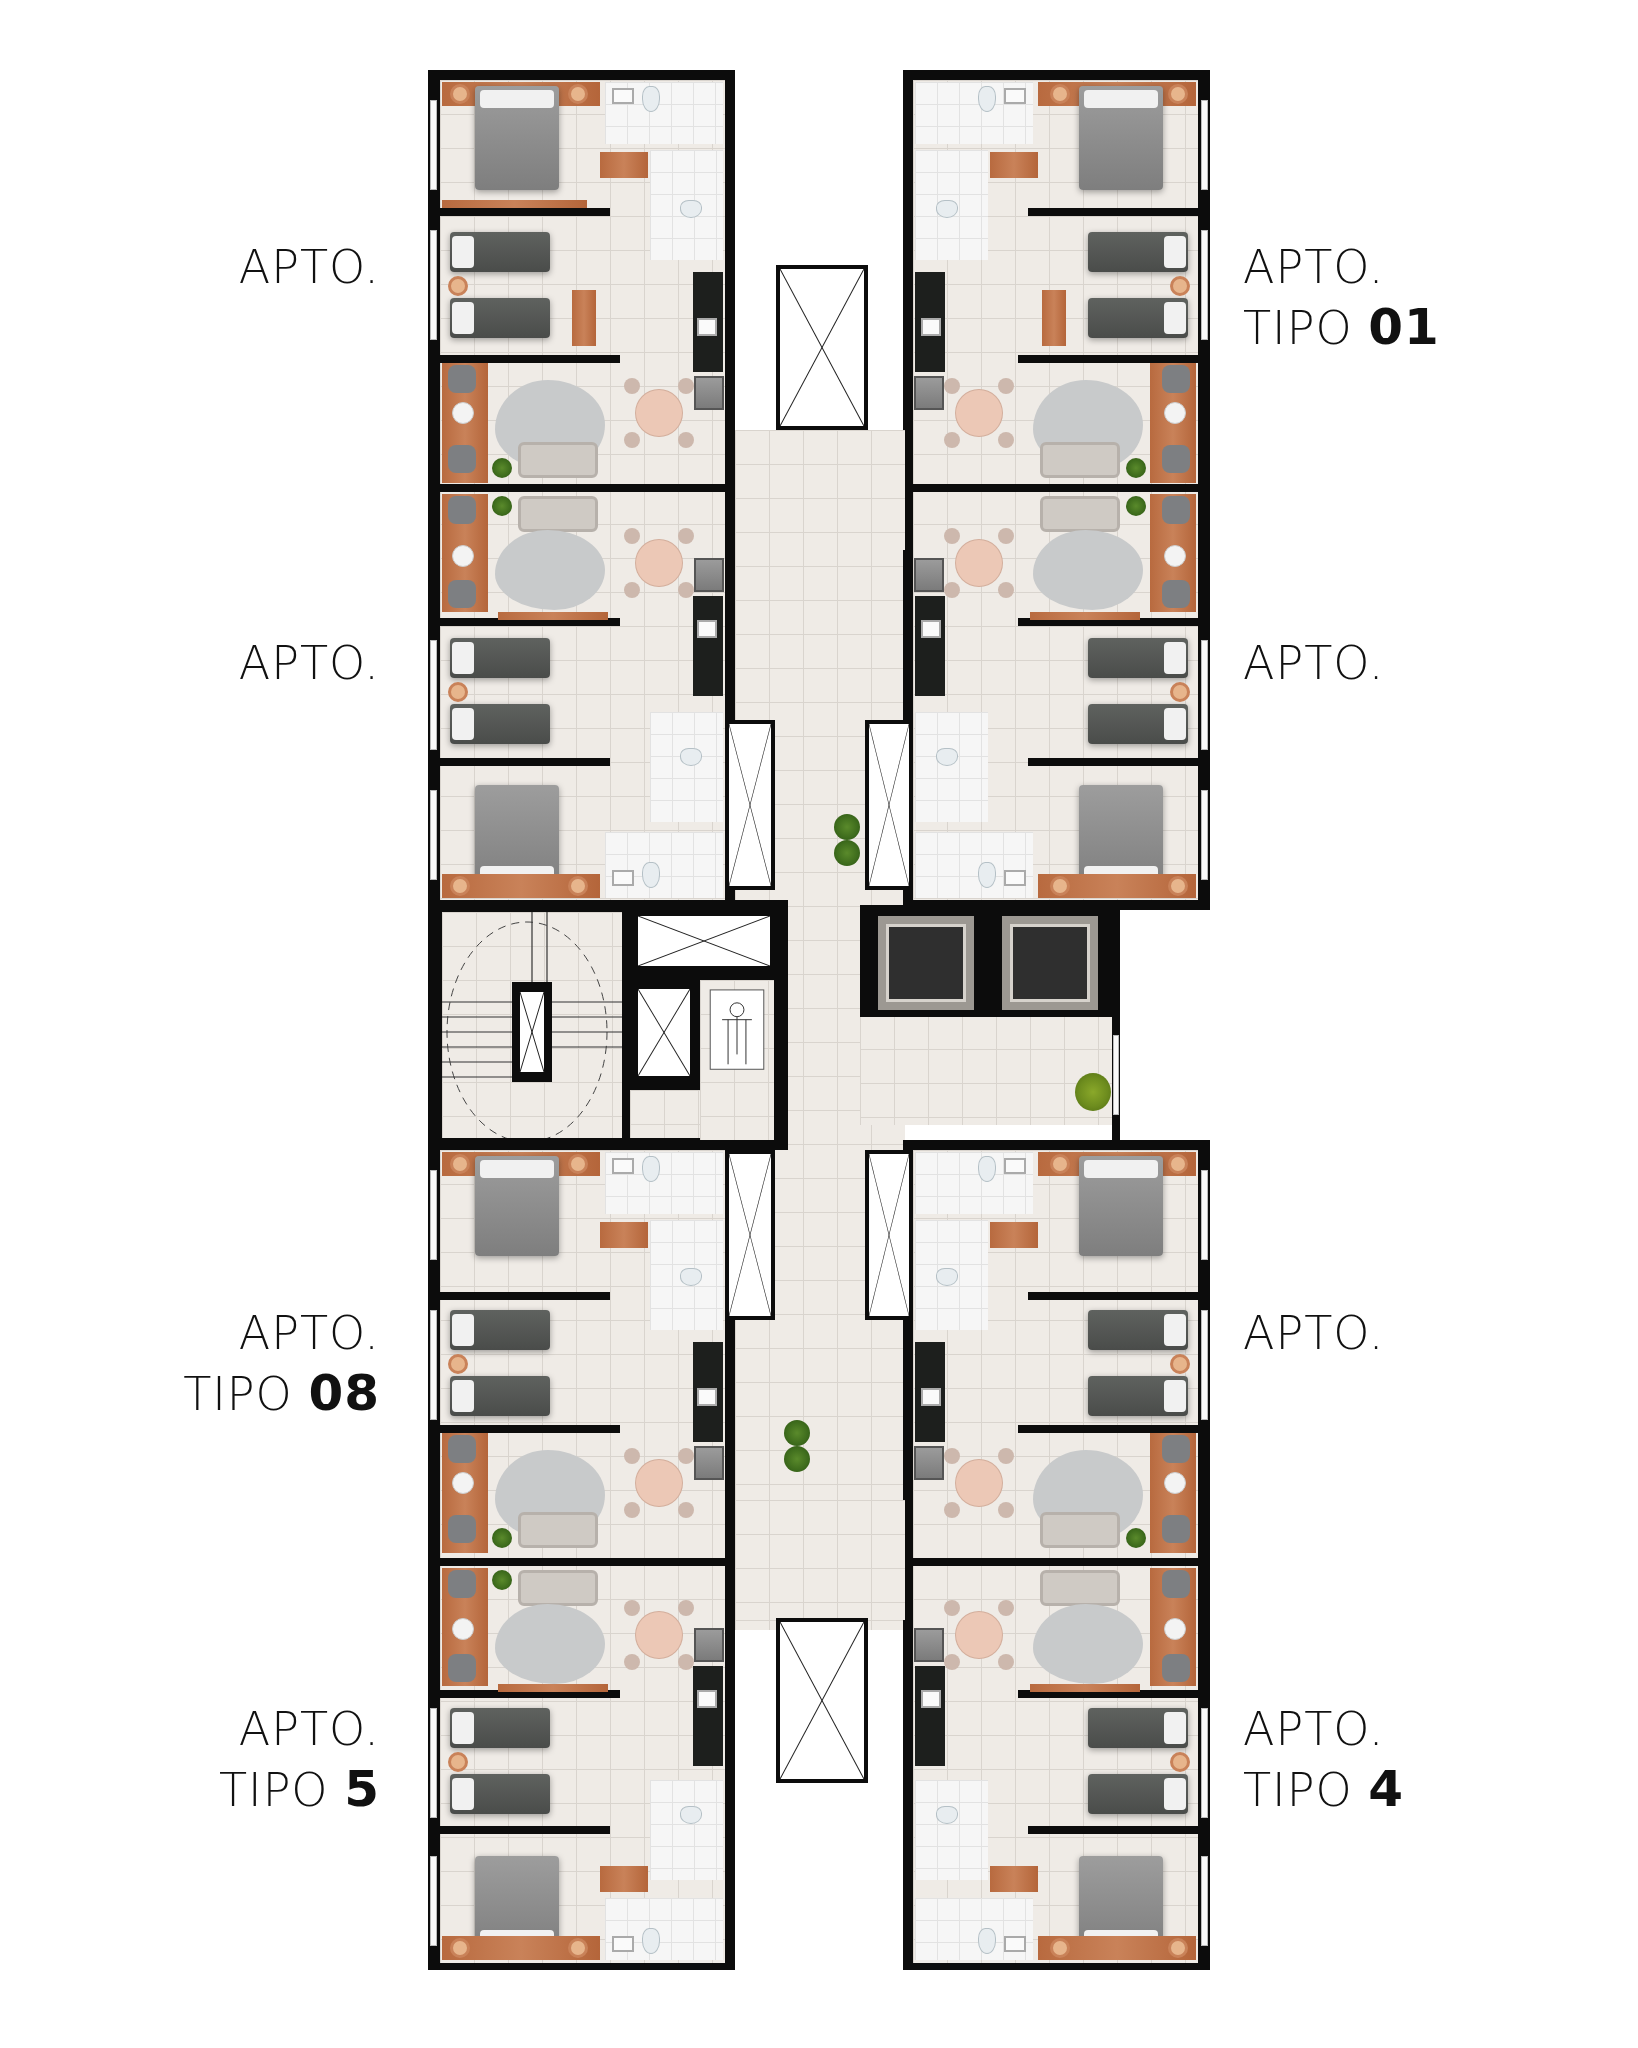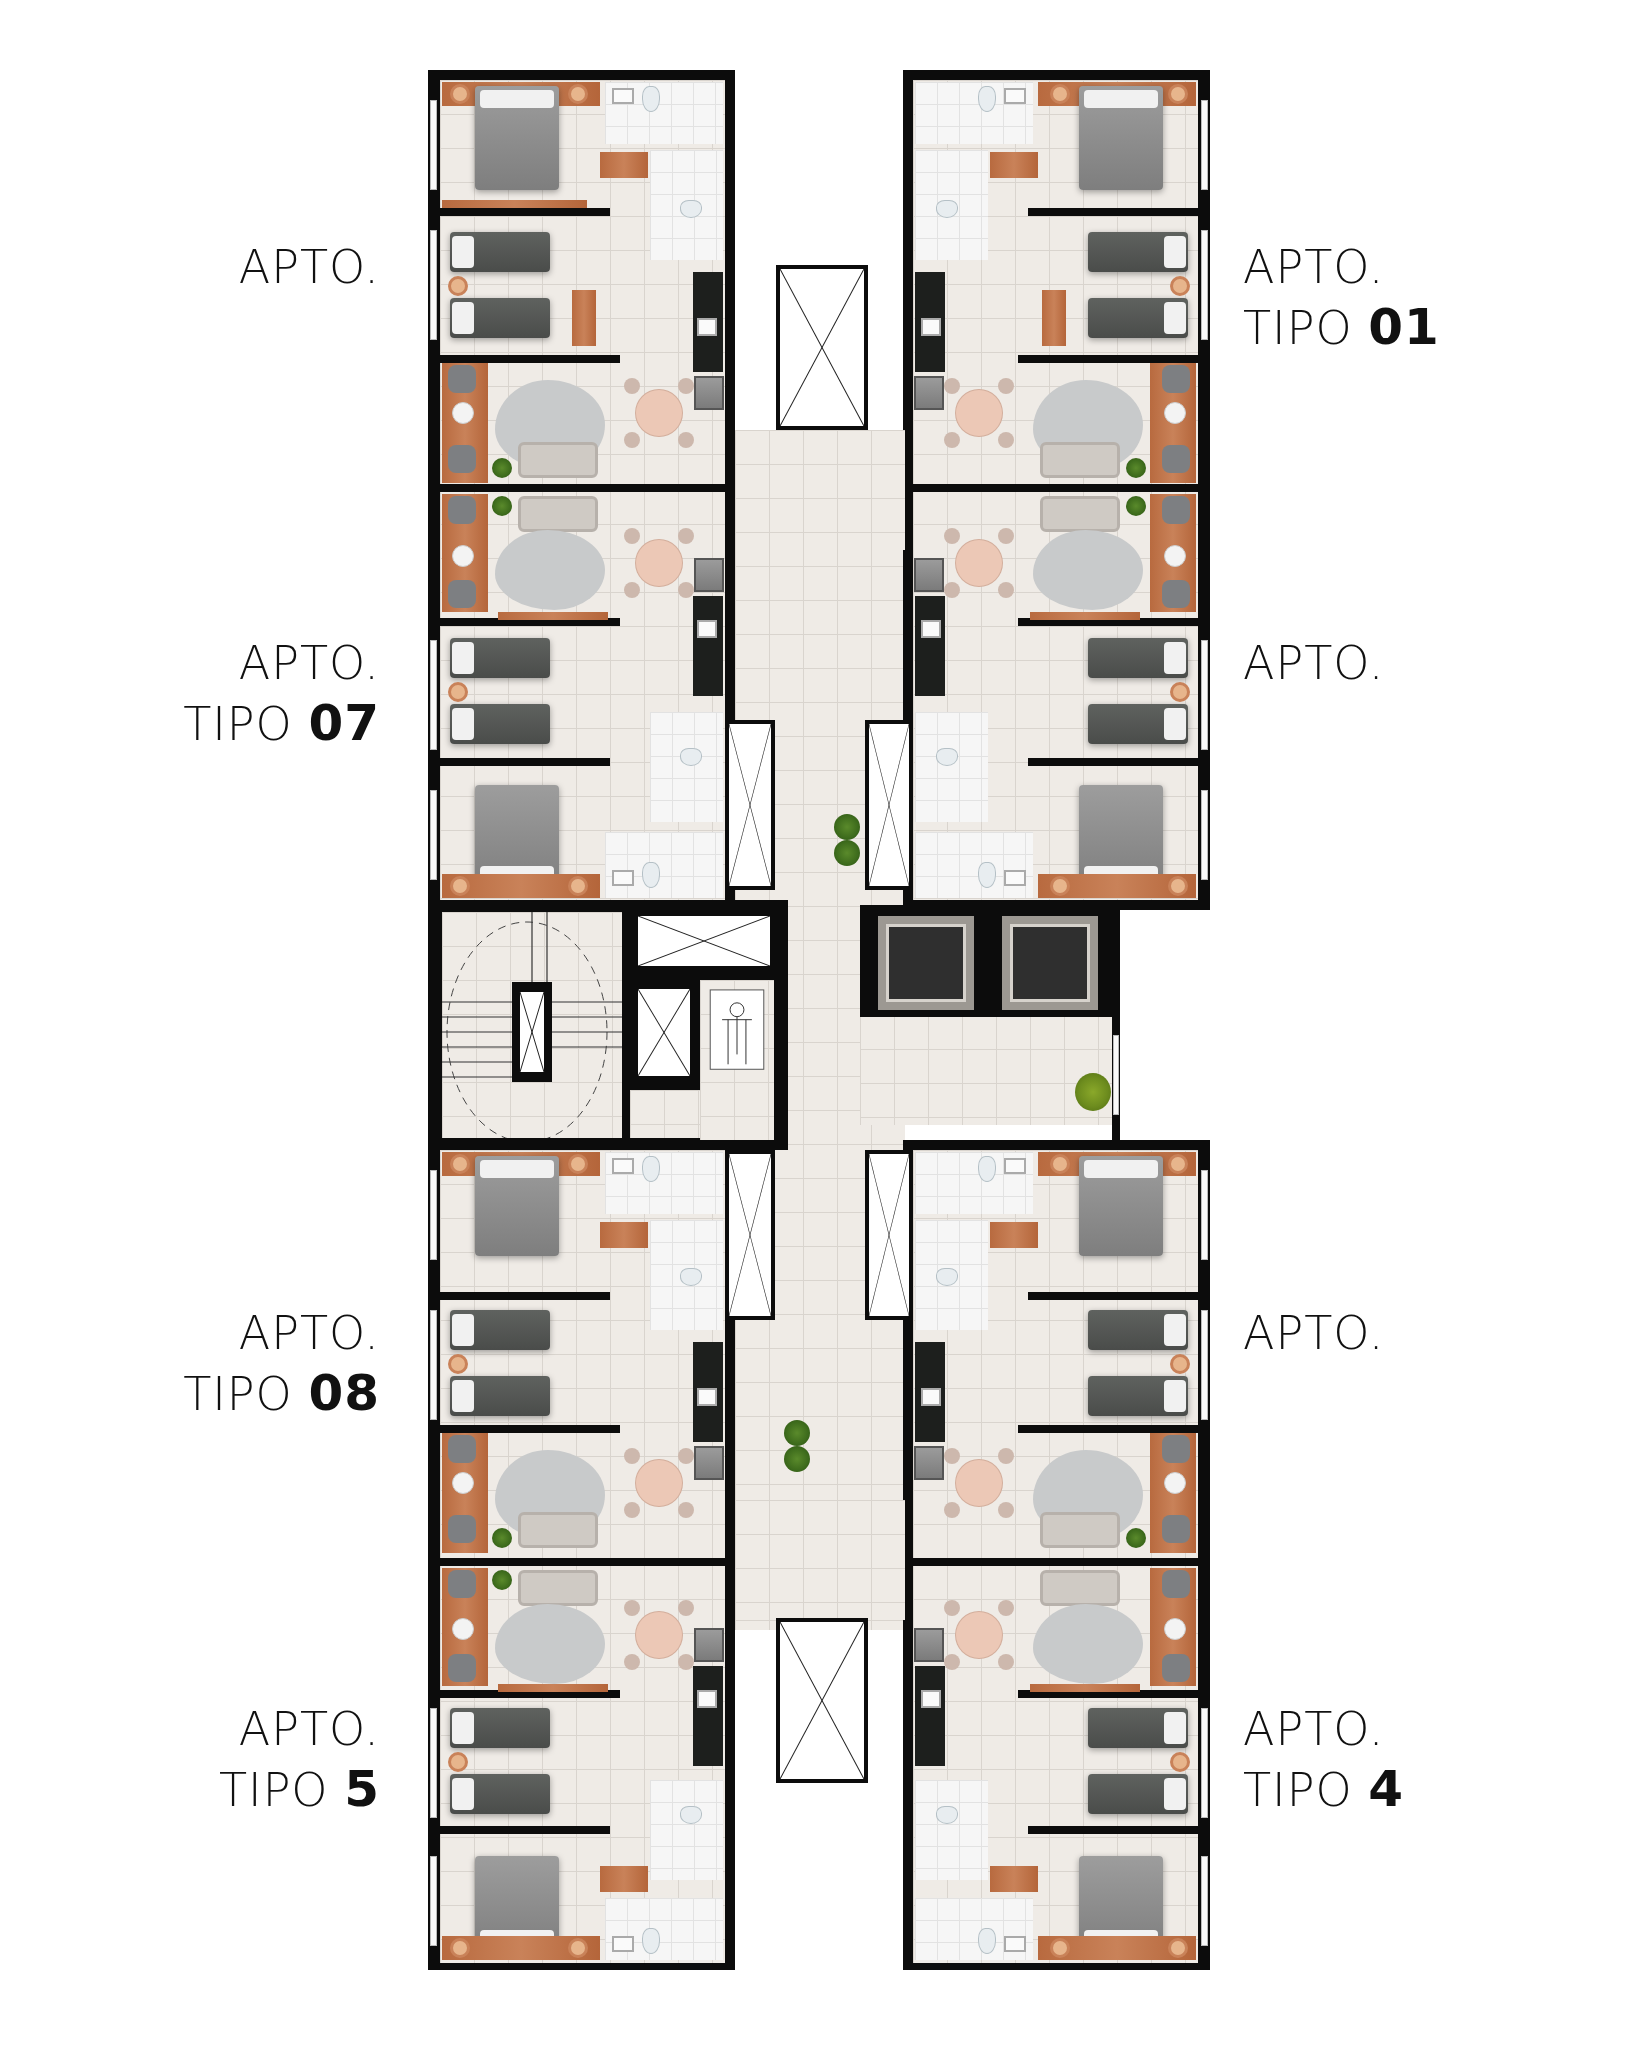--- a/index.html
+++ b/index.html
@@ -47,21 +47,20 @@
   .plant-lobby { background:radial-gradient(circle,#8aa82a 0%,#6d8c1e 55%,#4e6a12 100%); border-radius:50%; }
 </style>
 </head>
 <body>
 
 <div class="label left" style="left:110px; top:244px; width:270px;">
   <span class="l1">APTO.</span>
 </div>
 <div class="label left" style="left:110px; top:640px; width:270px;">
   <span class="l1">APTO.</span>
-  <span class="l2"><span>TIPO </span><span class="num">07</span></span>
 </div>
 <div class="label left" style="left:110px; top:1310px; width:270px;">
   <span class="l1">APTO.</span>
   <span class="l2"><span>TIPO </span><span class="num">08</span></span>
 </div>
 <div class="label left" style="left:110px; top:1706px; width:270px;">
   <span class="l1">APTO.</span>
   <span class="l2"><span>TIPO </span><span class="num">5</span></span>
 </div>
 

